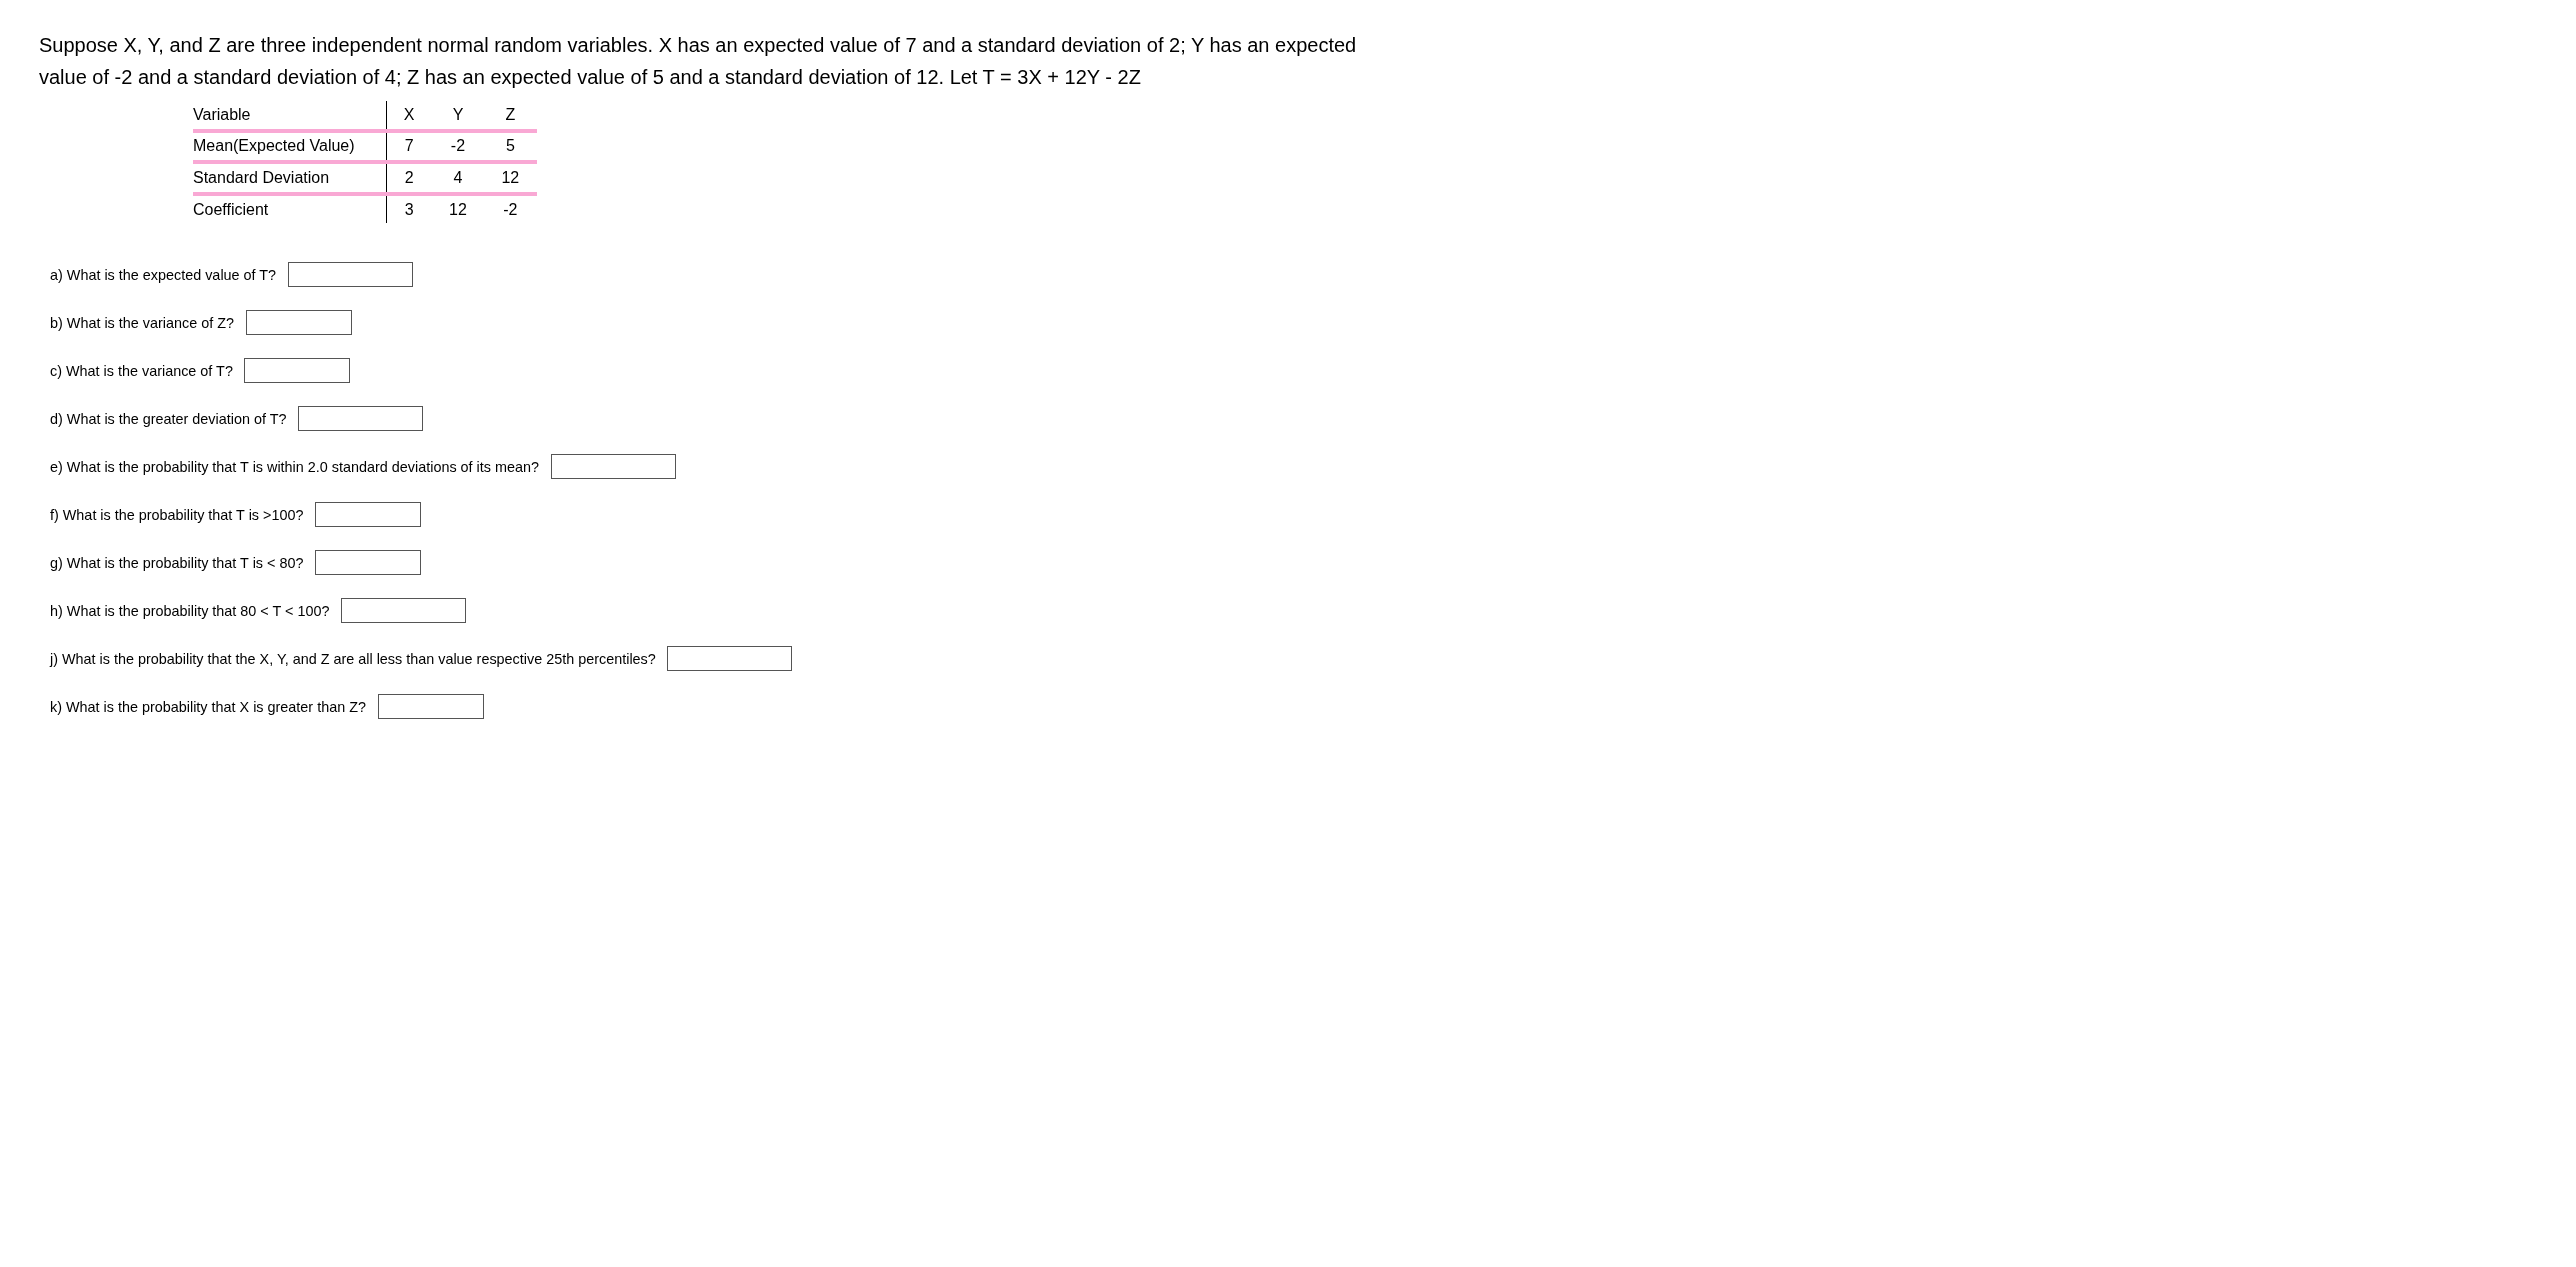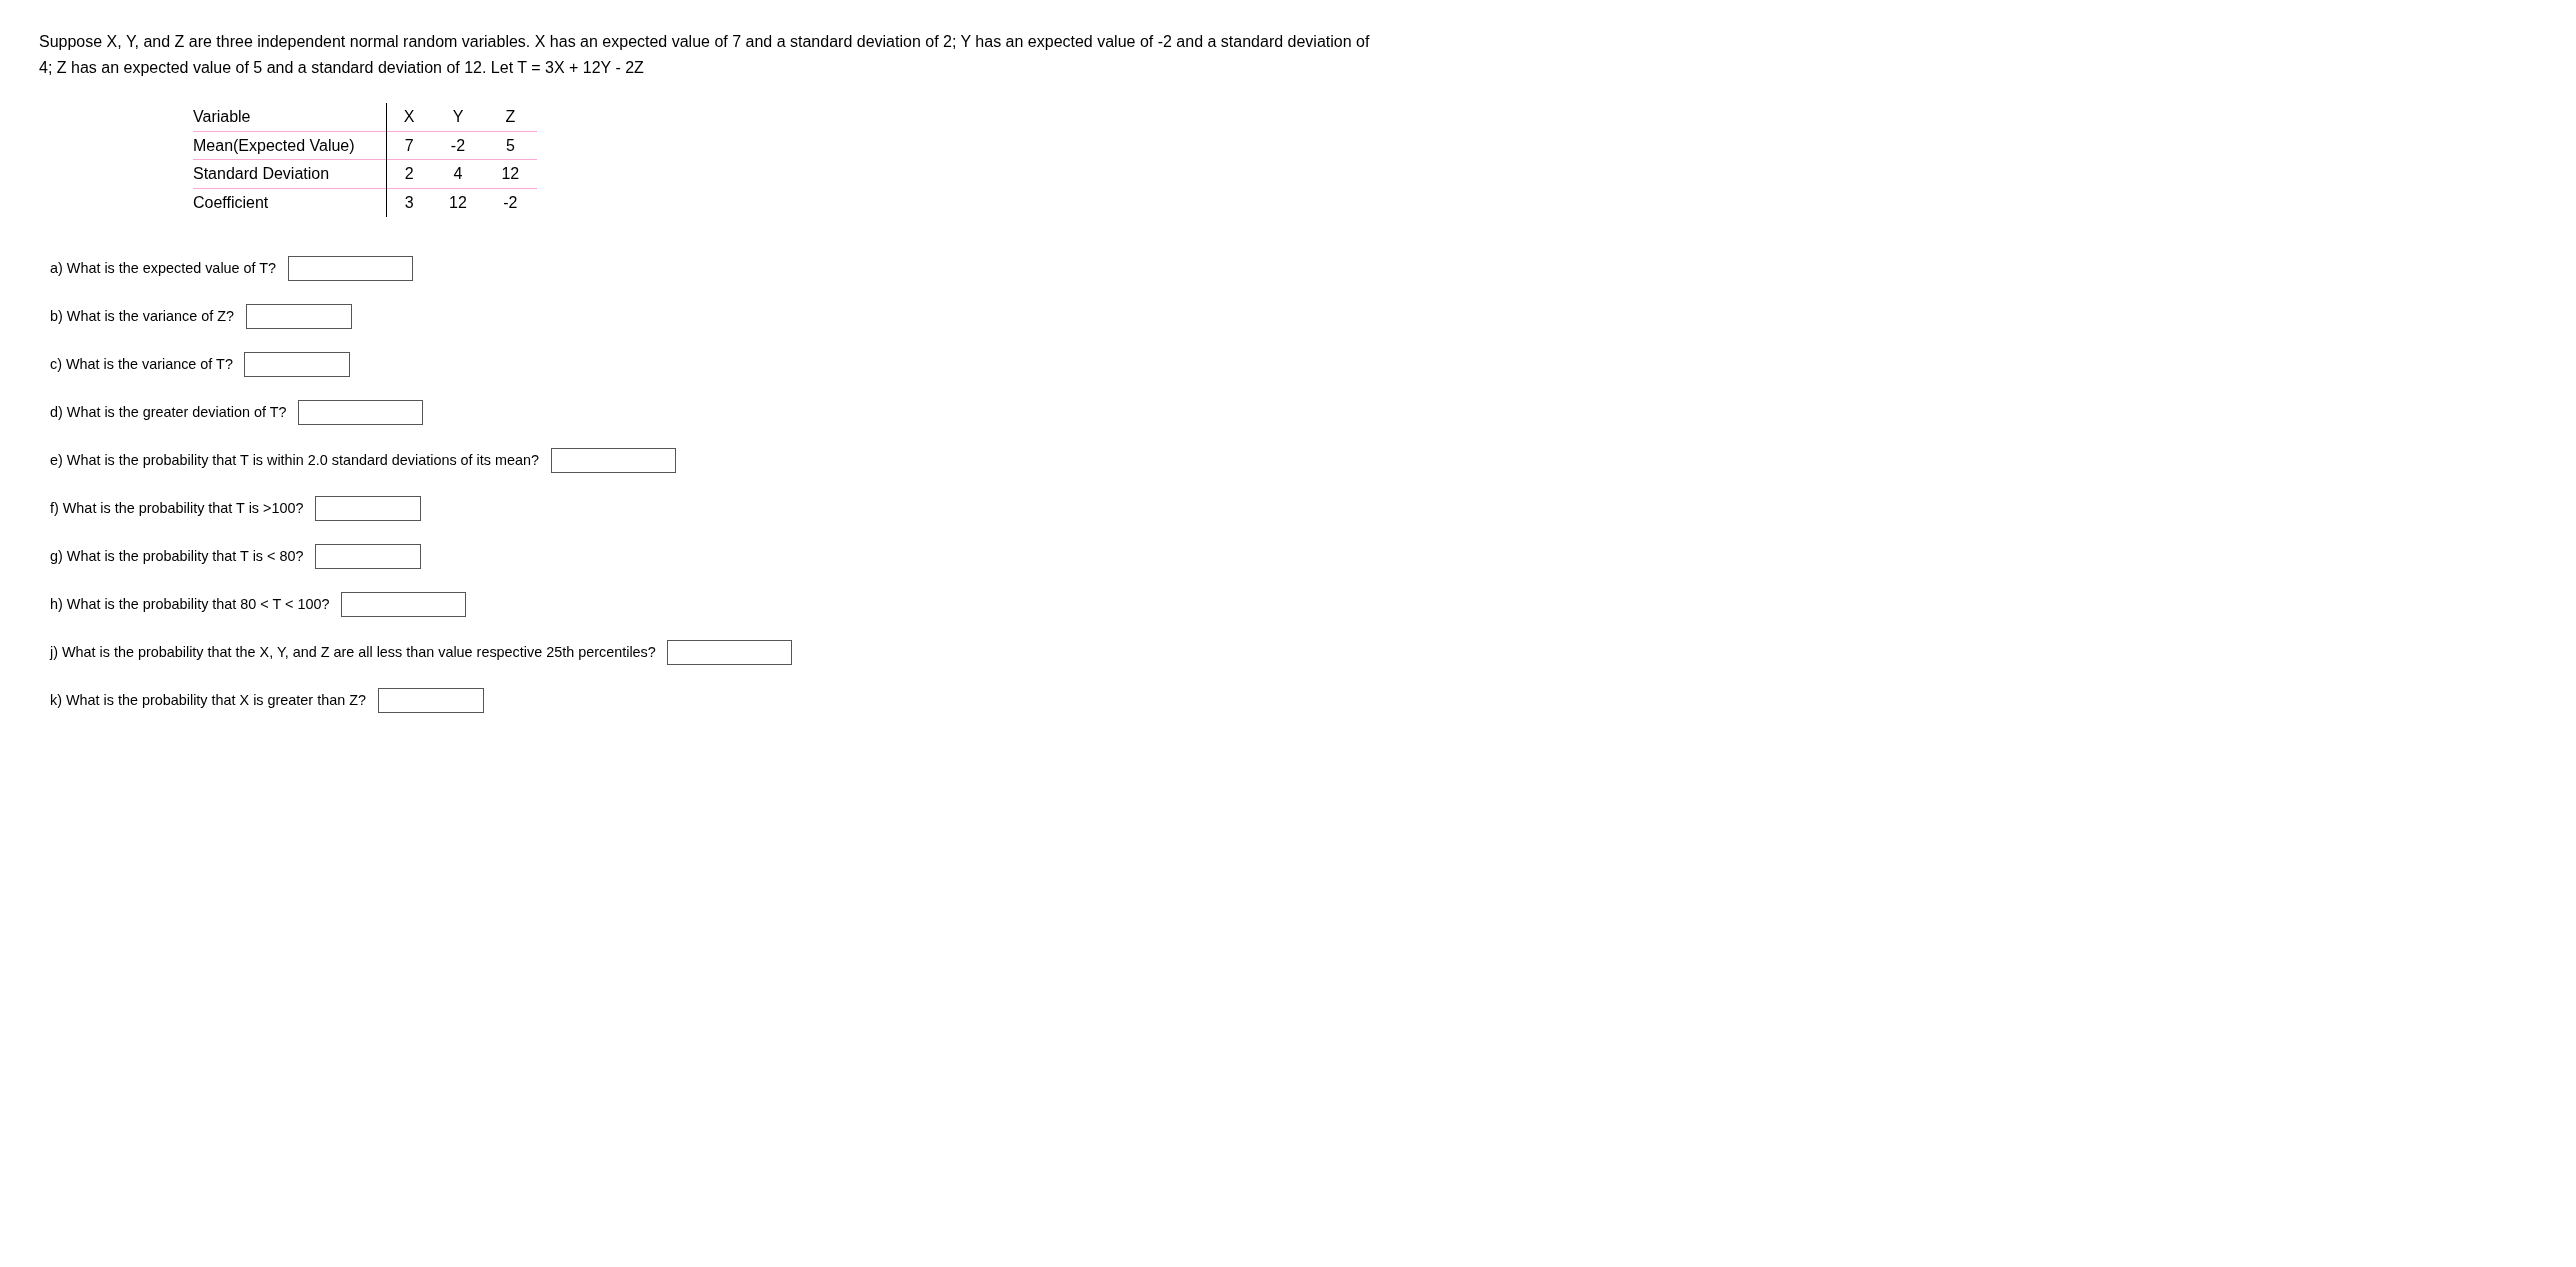--- a/index.html
+++ b/index.html
@@ -12,23 +12,23 @@
       background: #ffffff;
       font-family: Arial, sans-serif;
       font-size: 14.4px;
       color: #000000;
       padding: 29px 39px;
       width: 2576px;
       min-height: 1267px;
     }
 
     .intro-text {
-      font-size: 16px;
+      font-size: 20px;
       line-height: 1.6;
-      margin-bottom: 23px;
+      margin-bottom: 8px;
       max-width: 1348px;
     }
 
     .table-container {
       margin-left: 154px;
       margin-bottom: 39px;
     }
 
     table {
       border-collapse: collapse;
@@ -45,21 +45,21 @@
       padding-right: 29px;
       min-width: 193px;
     }
 
     table .value-col {
       text-align: center;
       min-width: 39px;
     }
 
     .divider-row td {
-      border-top: 1px solid #f9a8d4;
+      border-top: 4px solid #f9a8d4;
     }
 
     .left-border td:nth-child(2) {
       border-left: 1px solid #000;
     }
 
     .questions-section {
       margin-left: 11px;
     }
 

